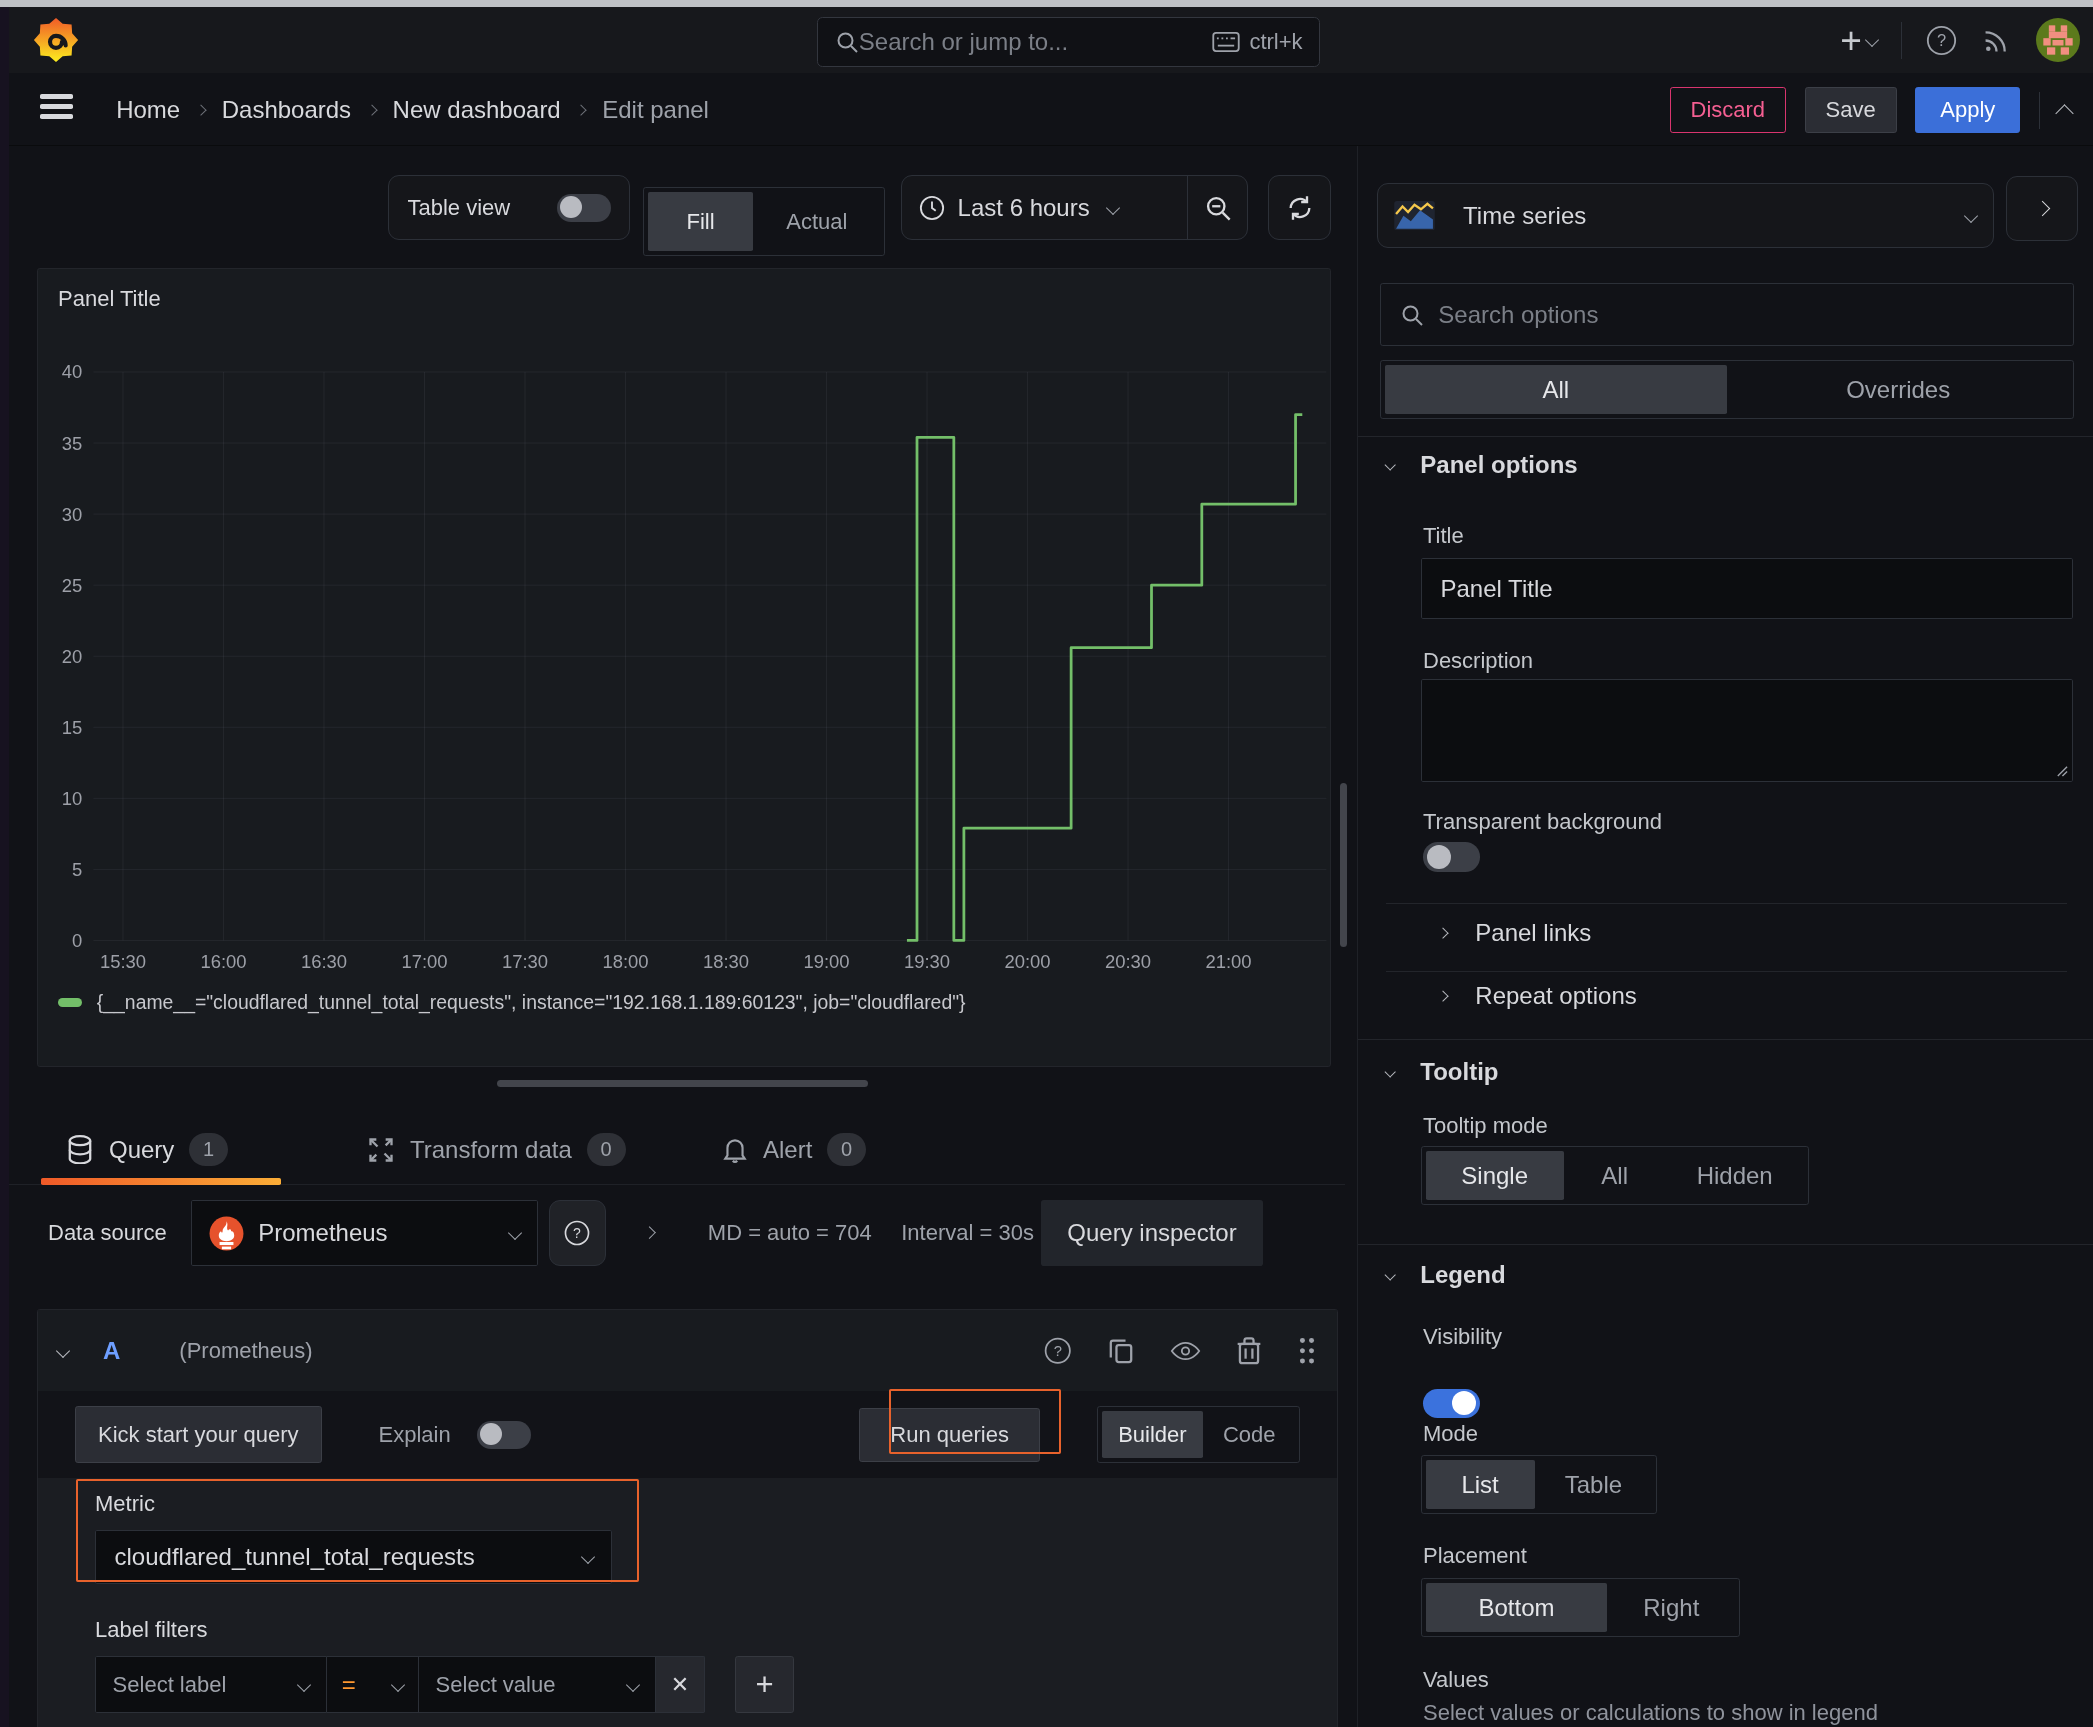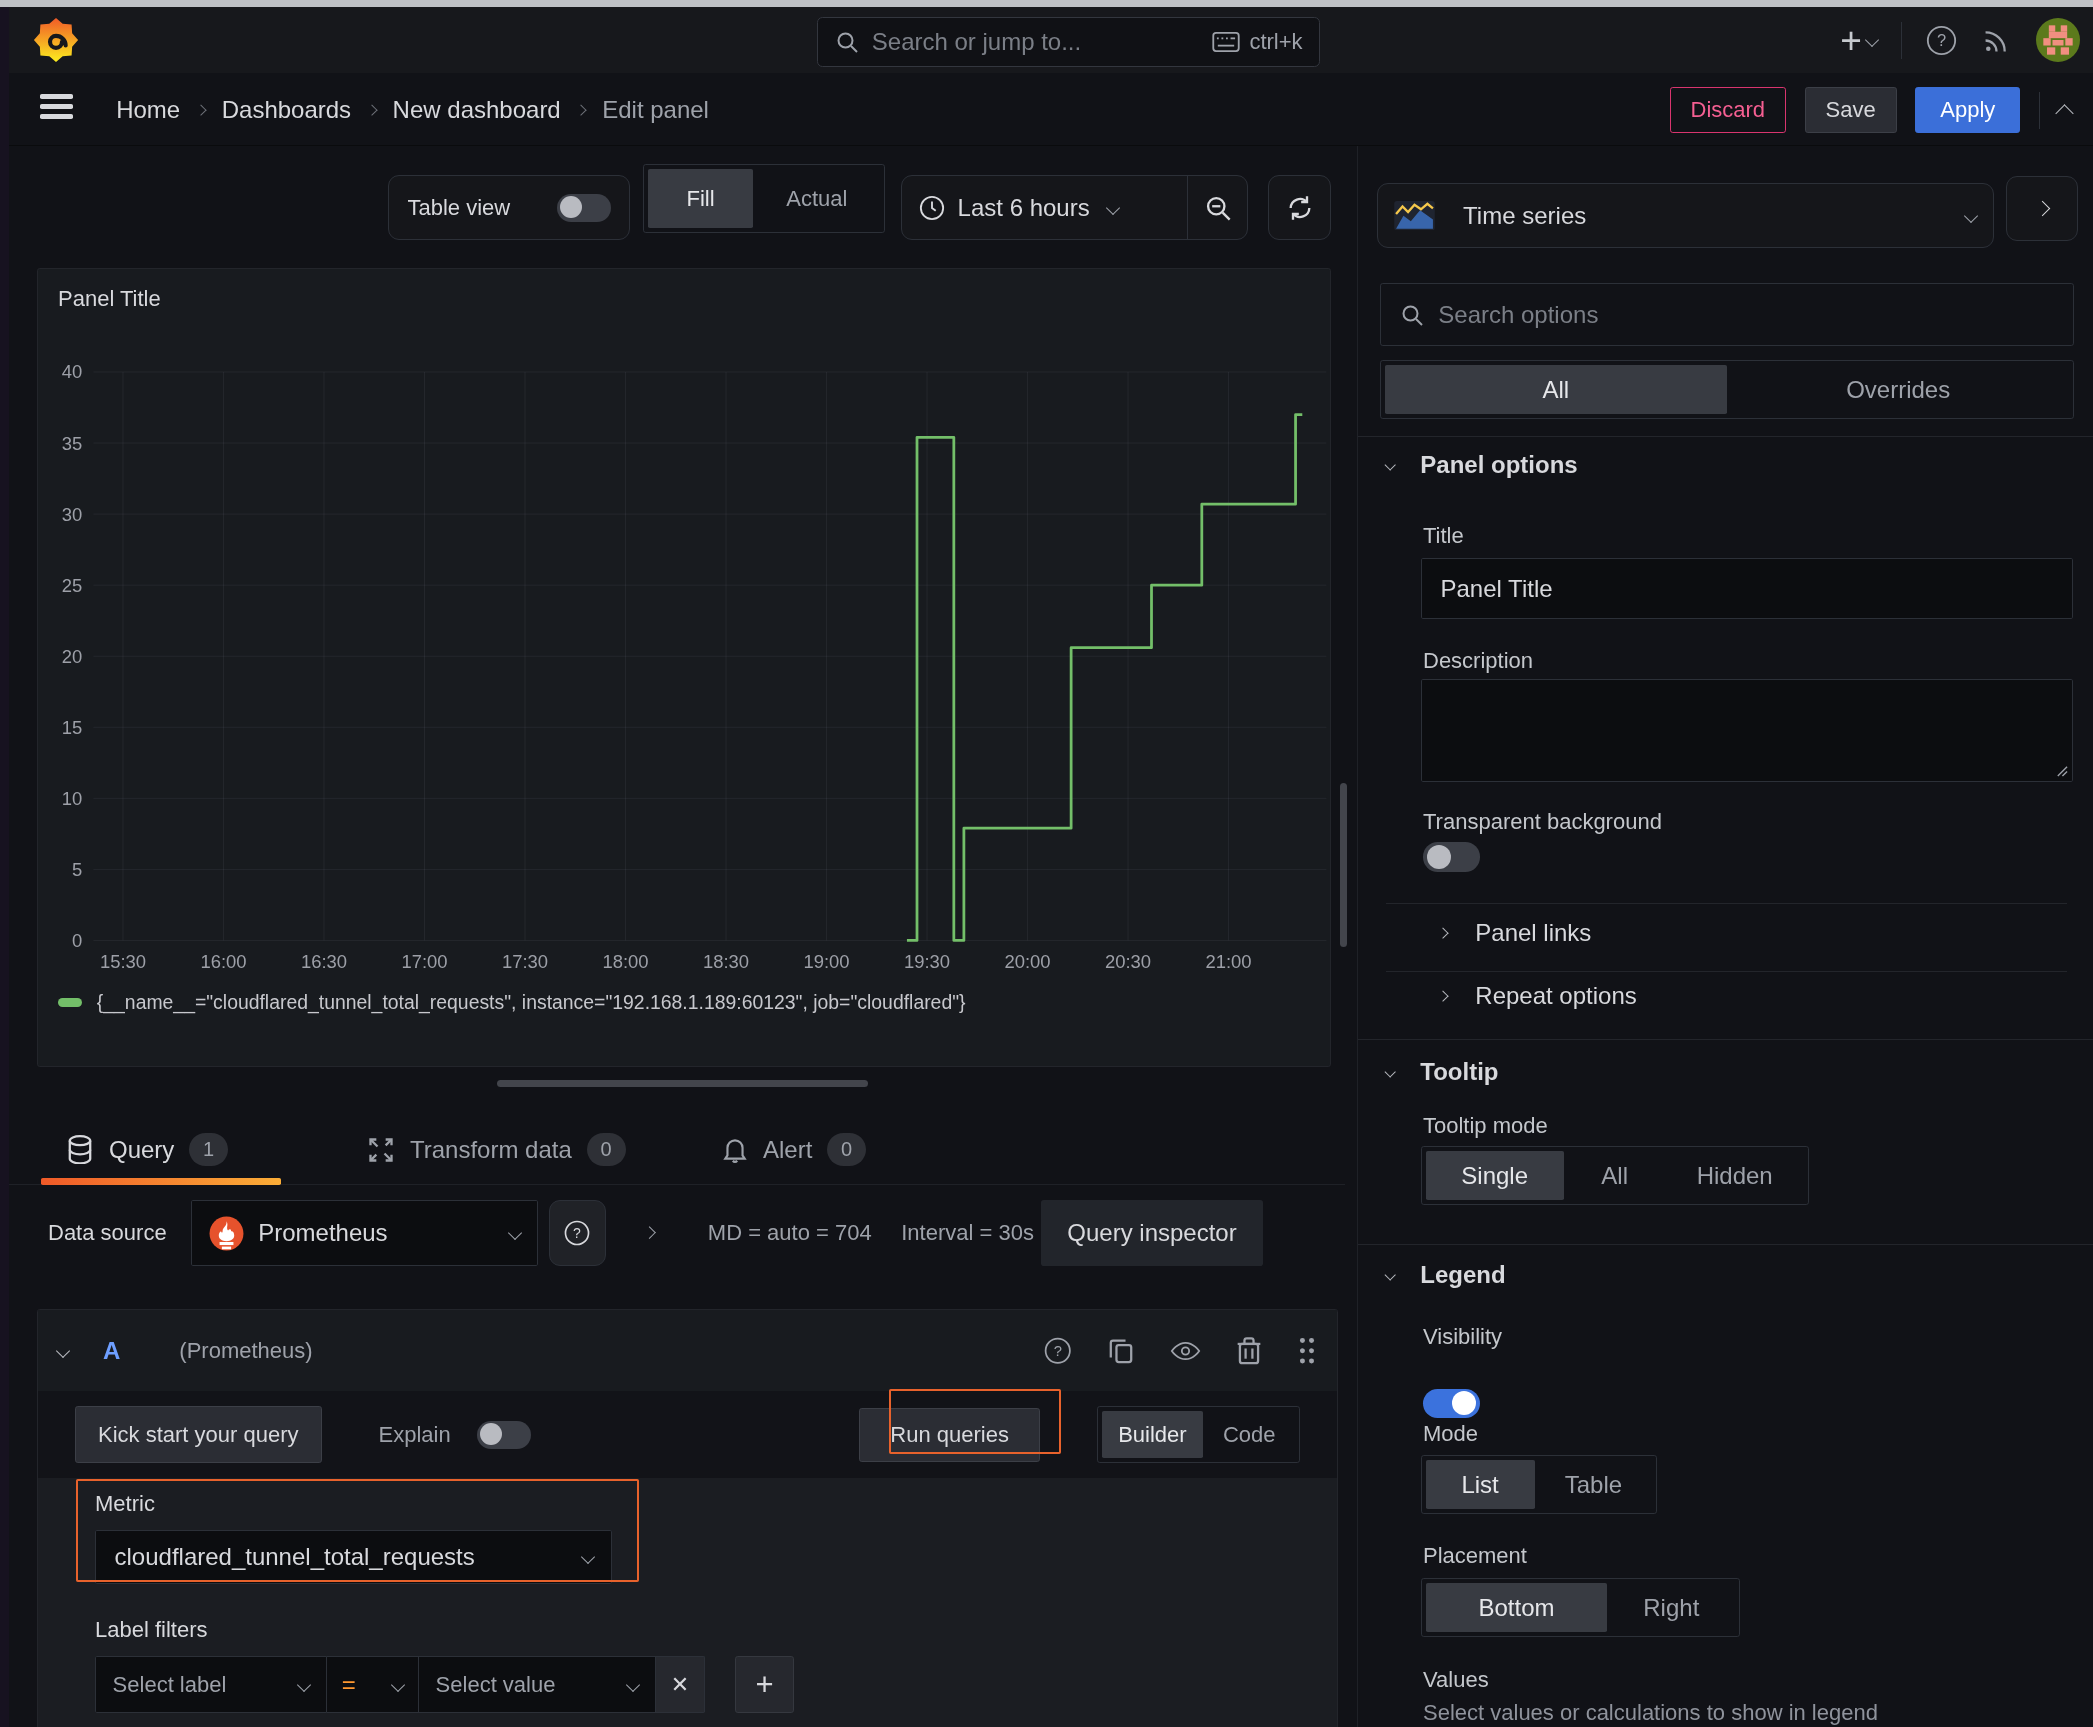--- a/index.html
+++ b/index.html
@@ -58,21 +58,21 @@
       </svg>
     </div>
 
     <div class="abs row" style="left:808px;top:9.2px;width:503px;height:50px;background:#101115;border:0.9px solid #33363e;border-radius:5.5px;padding:0 16.6px">
       <span class="icon">
         <svg width="24" height="24" viewBox="0 0 24 24" fill="none" stroke="#9ea2aa" stroke-width="2">
             <circle cx="10.5" cy="10.5" r="7"></circle>
             <line x1="16" y1="16" x2="22" y2="22"></line>
           </svg>
       </span>
-      <span class="f26 faint" style="margin-left:13px;flex:1">Search or jump to...</span>
+      <span class="f26 faint" style="flex:1">Search or jump to...</span>
       <span class="icon">
         <svg width="28" height="20" viewBox="0 0 30 22" fill="none" stroke="#9ea2aa" stroke-width="2">
             <rect x="1" y="1" width="28" height="20" rx="3"></rect>
             <line x1="5" y1="7" x2="7" y2="7"></line>
             <line x1="10" y1="7" x2="12" y2="7"></line>
             <line x1="15" y1="7" x2="17" y2="7"></line>
             <line x1="20" y1="7" x2="25" y2="7"></line>
             <line x1="6" y1="15" x2="24" y2="15"></line>
           </svg>
       </span>
@@ -141,21 +141,21 @@
     </div>
   </div>
 
   <div class="abs row bordered" style="left:388px;top:175px;width:242px;height:65px;padding:0 18.5px;justify-content:space-between">
     <span class="f24 white">Table view</span>
     <span class="tgl" style="width:54px;height:28px">
         <span class="knob" style="width:22px;height:22px"></span>
       </span>
   </div>
 
-  <div class="abs seg-wrap" style="left:643px;top:164px;width:242px;height:69px">
+  <div class="abs seg-wrap" style="left:643px;top:187px;width:242px;height:69px">
     <div class="seg active f24" style="flex:1">Fill</div>
     <div class="seg f24" style="flex:1.2">Actual</div>
   </div>
 
   <div class="abs row bordered" style="left:901px;top:175px;width:347px;height:65px">
     <div class="row" style="flex:1;padding:0 16.6px;gap:13px">
       <span class="icon">
         <svg width="26" height="26" viewBox="0 0 28 28" fill="none" stroke="#d8d9dd" stroke-width="2">
             <circle cx="14" cy="14" r="12"></circle>
             <polyline points="14,7 14,14 18,17"></polyline>

